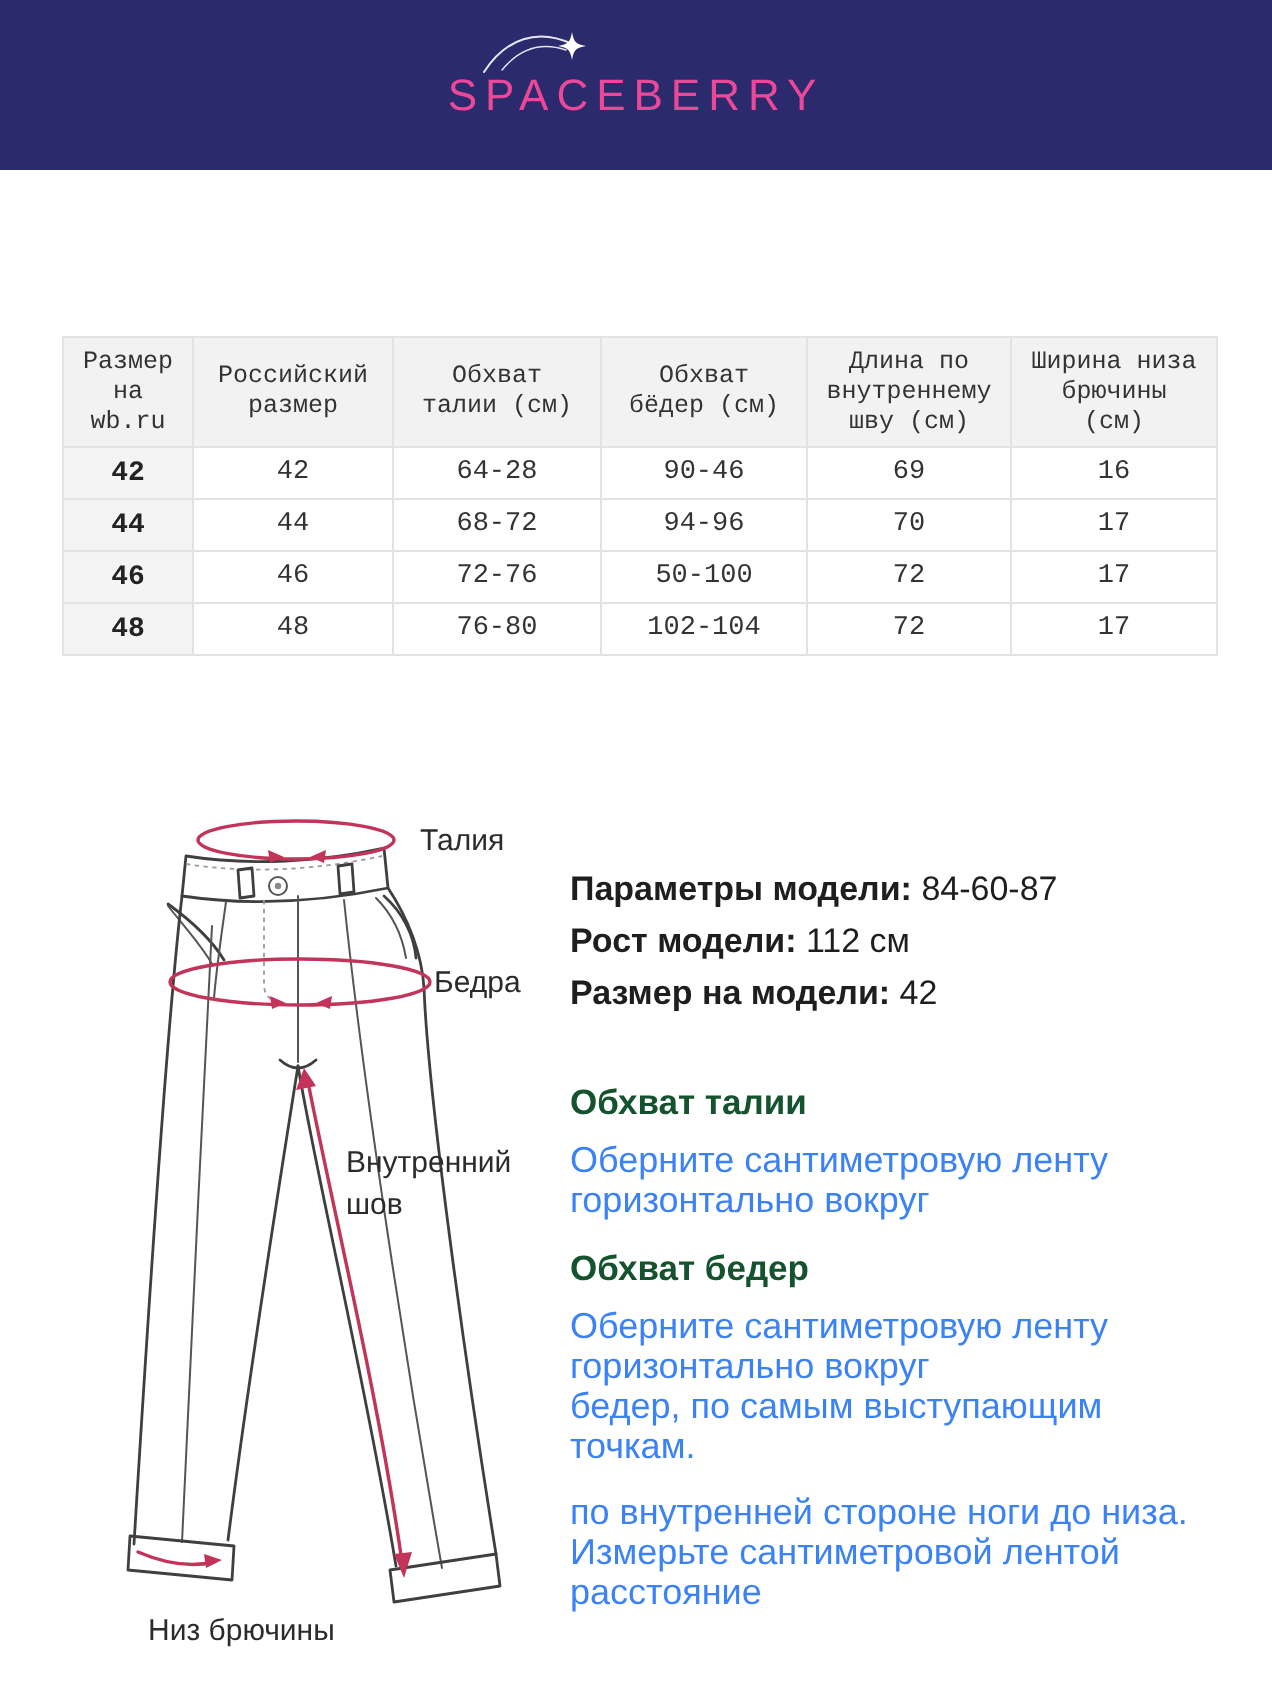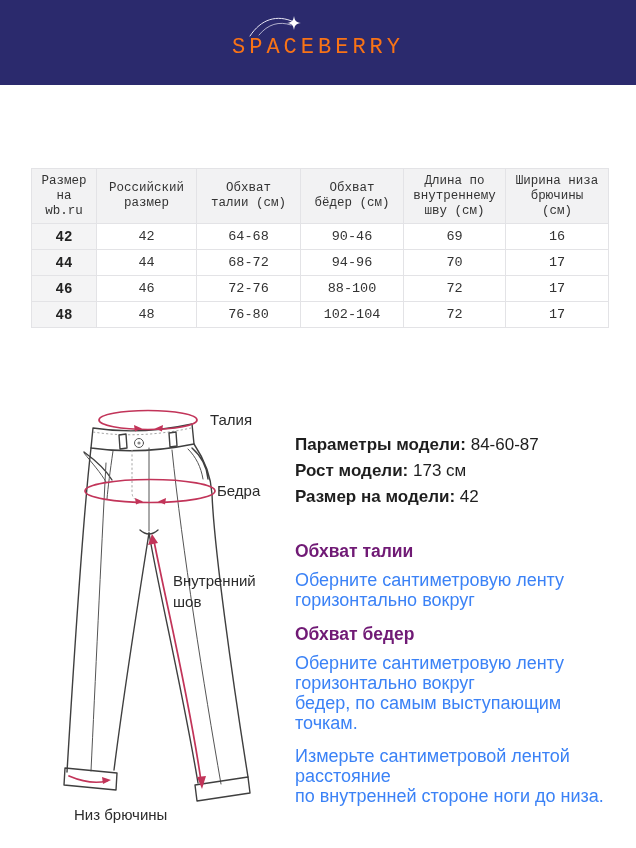--- a/index.html
+++ b/index.html
@@ -10,23 +10,23 @@
     overflow:hidden; position:relative;
   }
 
   
   .header {
     height:85px; background:#2b2a6d;
     display:flex; align-items:center; justify-content:center;
   }
   .logo {
     position:relative; display:inline-block;
-    font-family:Liberation Mono, monospace;
+    font-family:Liberation Sans, sans-serif;
     font-size:22px; letter-spacing:4px; font-weight:400;
-    color:#f97316; padding-top:10px;
+    color:#ec4899; padding-top:10px;
   }
   .comet { position:absolute; left:16px; top:-14px; }
 
   
   table.size-table {
     border-collapse:collapse; table-layout:fixed;
     margin:83px 0 0 31px; width:577px;font-family:Liberation Mono, monospace;
   }
   .size-table th, .size-table td {
     border:1px solid #e3e3e6; text-align:center; vertical-align:middle;
@@ -39,31 +39,31 @@
     font-size:13.5px; height:26px; padding:0 4px; color:#333333;
     background:#ffffff;
   }
   .size-table td.key {
     background:#f4f4f5; font-weight:700; font-size:14px; color:#232323;
   }
 
   
   .content { display:flex; margin-top:59px; }
   .diagram { margin-left:55px; width:230px; flex:none; }
-  .info { margin-left:10px; width:331px; padding-top:45px; flex:none; }
+  .info { margin-left:0; width:331px; padding-top:45px; flex:none; }
 
   .model-params .line { font-size:17px; line-height:26px; color:#1e1e1e; }
   .model-params .lbl { font-weight:700; }
   .model-params .val { font-weight:400; }
 
   .guide { margin-top:13px; }
   .guide.first { margin-top:30px; }
   .guide h3 {
     margin:0 0 8px 0; font-size:17.5px; line-height:22px;
-    font-weight:700; color:#701a75;
+    font-weight:700; color:#14532d;
   }
   .guide .gl { font-size:18px; line-height:20px; color:#3b82f6; }
 
   
   .pants-line { stroke:#3f3f3f; stroke-width:1.4; fill:none;
                 stroke-linecap:round; stroke-linejoin:round; }
   .pants-thin { stroke:#555555; stroke-width:1; fill:none; stroke-linecap:round; }
   .pants-dot  { stroke:#9a9a9a; stroke-width:0.9; fill:none; stroke-dasharray:2.2,2.2; }
   .pink-line  { stroke:#c23459; stroke-width:1.7; fill:none; stroke-linecap:round; }
   .pink-fill  { fill:#c23459; stroke:none; }
@@ -99,38 +99,38 @@
       <th>Обхват талии (см)</th>
       <th>Обхват бёдер (см)</th>
       <th>Длина по внутреннему шву (см)</th>
       <th>Ширина низа брючины (см)</th>
     </tr>
   </thead>
   <tbody>
     <tr>
       <td class="key">42</td>
       <td>42</td>
-      <td>64-68</td>
+      <td>64-28</td>
       <td>90-46</td>
       <td>69</td>
       <td>16</td>
     </tr>
     <tr>
       <td class="key">44</td>
       <td>44</td>
       <td>68-72</td>
       <td>94-96</td>
       <td>70</td>
       <td>17</td>
     </tr>
     <tr>
       <td class="key">46</td>
       <td>46</td>
       <td>72-76</td>
-      <td>88-100</td>
+      <td>50-100</td>
       <td>72</td>
       <td>17</td>
     </tr>
     <tr>
       <td class="key">48</td>
       <td>48</td>
       <td>76-80</td>
       <td>102-104</td>
       <td>72</td>
       <td>17</td>
@@ -197,37 +197,37 @@
   </div>
 
   <div class="info">
     <div class="model-params">
       <div class="line">
         <span class="lbl">Параметры модели:</span>
         <span class="val">84-60-87</span>
       </div>
       <div class="line">
         <span class="lbl">Рост модели:</span>
-        <span class="val">173 см</span>
+        <span class="val">112 см</span>
       </div>
       <div class="line">
         <span class="lbl">Размер на модели:</span>
         <span class="val">42</span>
       </div>
     </div>
 
     <div class="guide first">
       <h3>Обхват талии</h3>
       <div class="gl">Оберните сантиметровую ленту горизонтально вокруг</div>
     </div>
 
     <div class="guide">
       <h3>Обхват бедер</h3>
       <div class="gl">Оберните сантиметровую ленту горизонтально вокруг</div>
       <div class="gl">бедер, по самым выступающим точкам.</div>
     </div>
 
     <div class="guide">
+      <div class="gl">по внутренней стороне ноги до низа.</div>
       <div class="gl">Измерьте сантиметровой лентой расстояние</div>
-      <div class="gl">по внутренней стороне ноги до низа.</div>
     </div>
   </div>
 </div>
 
 </body></html>

